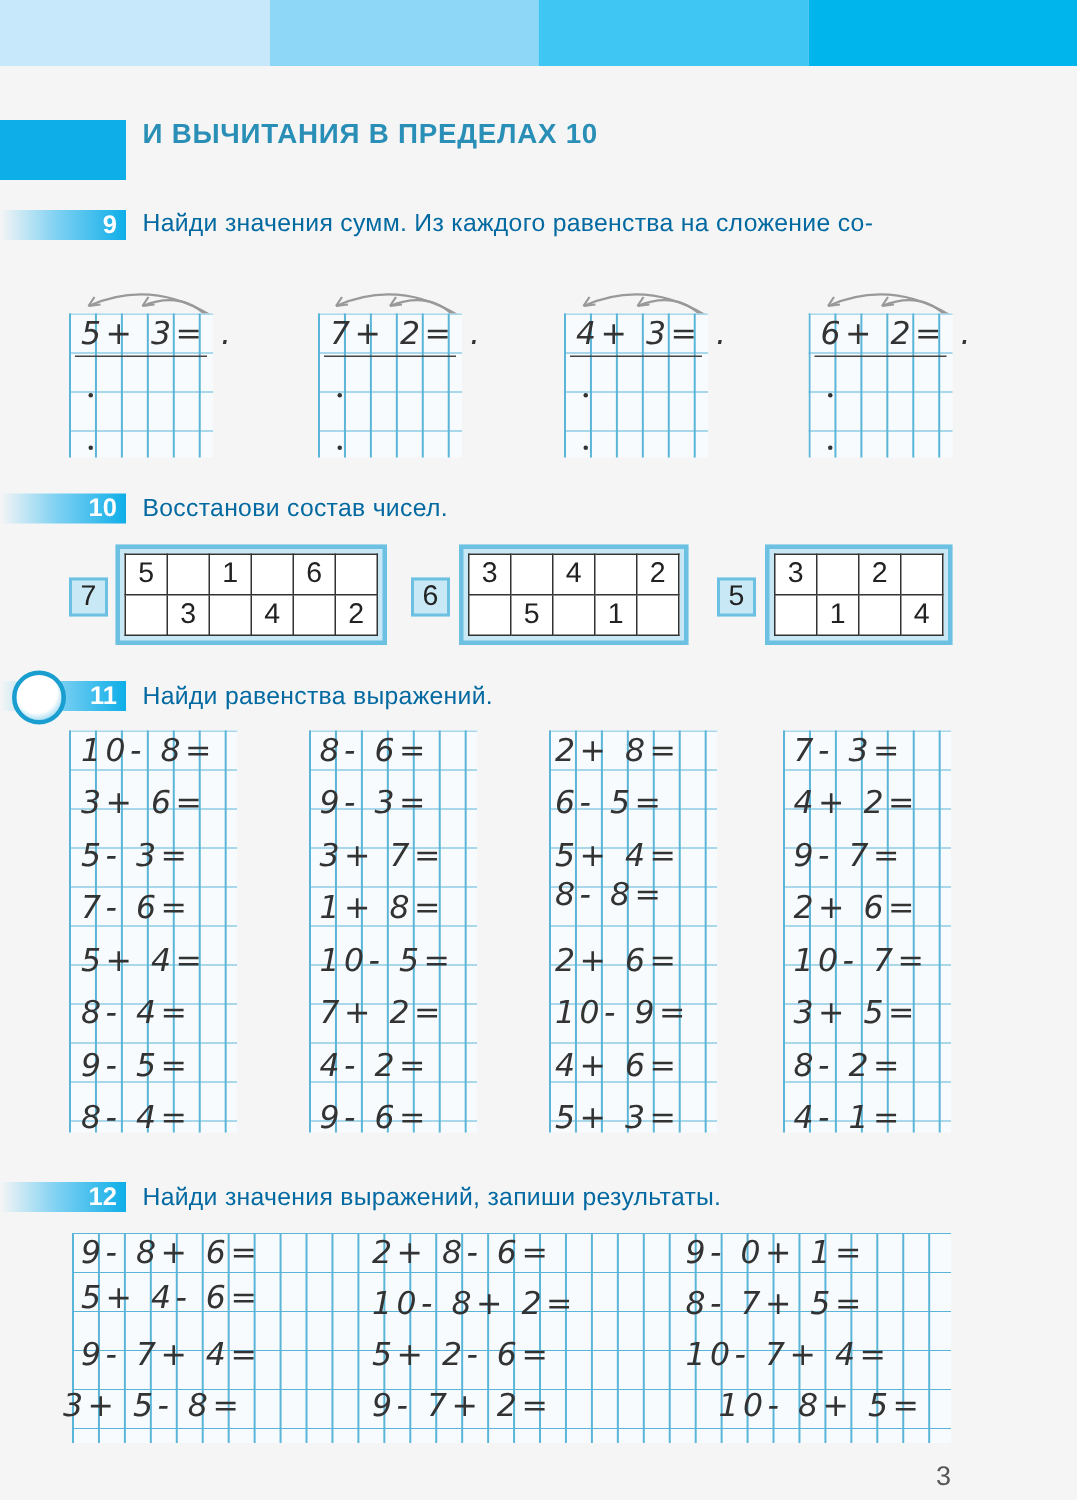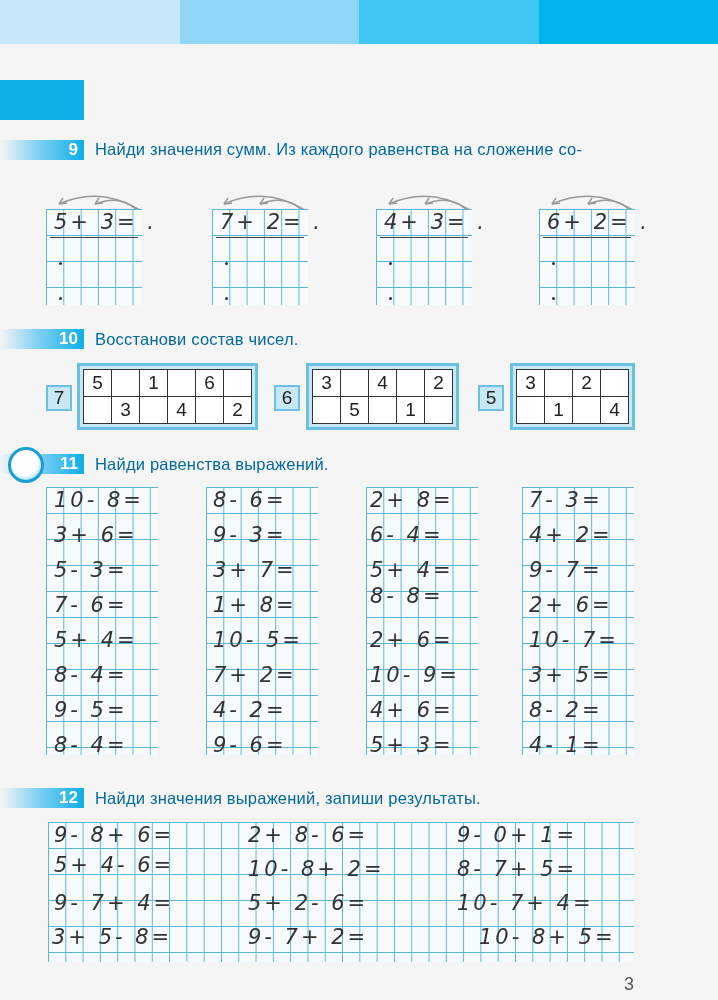--- a/index.html
+++ b/index.html
@@ -42,20 +42,21 @@
 
 <div class="topbar">
   <div style="background:#c7e8fa"></div>
   <div style="background:#8fd7f6"></div>
   <div style="background:#40c6f2"></div>
   <div style="background:#00b5ec"></div>
 </div>
 
 <div class="heading-block"></div>
 <div class="heading">
+  <div>И ВЫЧИТАНИЯ В ПРЕДЕЛАХ 10</div>
 </div>
 
 <div class="ex-badge" style="top:140px">
   <span class="ex-num">9</span>
 </div>
 <div class="ex-text" style="top:138px">
   <div>Найди значения сумм. Из каждого равенства на сложение со-</div>
 </div>
 
 <div>
@@ -211,21 +212,21 @@
   <div class="hand" style="left:213px;top:523px">9- 3=</div>
   <div class="hand" style="left:213px;top:558px">3+ 7=</div>
   <div class="hand" style="left:213px;top:593px">1+ 8=</div>
   <div class="hand" style="left:213px;top:628px">10- 5=</div>
   <div class="hand" style="left:213px;top:663px">7+ 2=</div>
   <div class="hand" style="left:213px;top:698px">4- 2=</div>
   <div class="hand" style="left:213px;top:733px">9- 6=</div>
 </div>
 <div>
   <div class="hand" style="left:370px;top:488px">2+ 8=</div>
-  <div class="hand" style="left:370px;top:523px">6- 4=</div>
+  <div class="hand" style="left:370px;top:523px">6- 5=</div>
   <div class="hand" style="left:370px;top:558px">5+ 4=</div>
   <div class="hand" style="left:370px;top:584px">8- 8=</div>
   <div class="hand" style="left:370px;top:628px">2+ 6=</div>
   <div class="hand" style="left:370px;top:663px">10- 9=</div>
   <div class="hand" style="left:370px;top:698px">4+ 6=</div>
   <div class="hand" style="left:370px;top:733px">5+ 3=</div>
 </div>
 <div>
   <div class="hand" style="left:529px;top:488px">7- 3=</div>
   <div class="hand" style="left:529px;top:523px">4+ 2=</div>
@@ -241,21 +242,21 @@
   <span class="ex-num">12</span>
 </div>
 <div class="ex-text" style="top:787px">Найди значения выражений, запиши результаты.</div>
 
 <div class="grid" style="left:48px;top:822px;width:586px;height:140px"></div>
 
 <div>
   <div class="hand" style="left:54px;top:823px">9- 8+ 6=</div>
   <div class="hand" style="left:54px;top:853px">5+ 4- 6=</div>
   <div class="hand" style="left:54px;top:891px">9- 7+ 4=</div>
-  <div class="hand" style="left:52px;top:925px">3+ 5- 8=</div>
+  <div class="hand" style="left:42px;top:925px">3+ 5- 8=</div>
 </div>
 <div>
   <div class="hand" style="left:248px;top:823px">2+ 8- 6=</div>
   <div class="hand" style="left:248px;top:857px">10- 8+ 2=</div>
   <div class="hand" style="left:248px;top:891px">5+ 2- 6=</div>
   <div class="hand" style="left:248px;top:925px">9- 7+ 2=</div>
 </div>
 <div>
   <div class="hand" style="left:457px;top:823px">9- 0+ 1=</div>
   <div class="hand" style="left:457px;top:857px">8- 7+ 5=</div>

